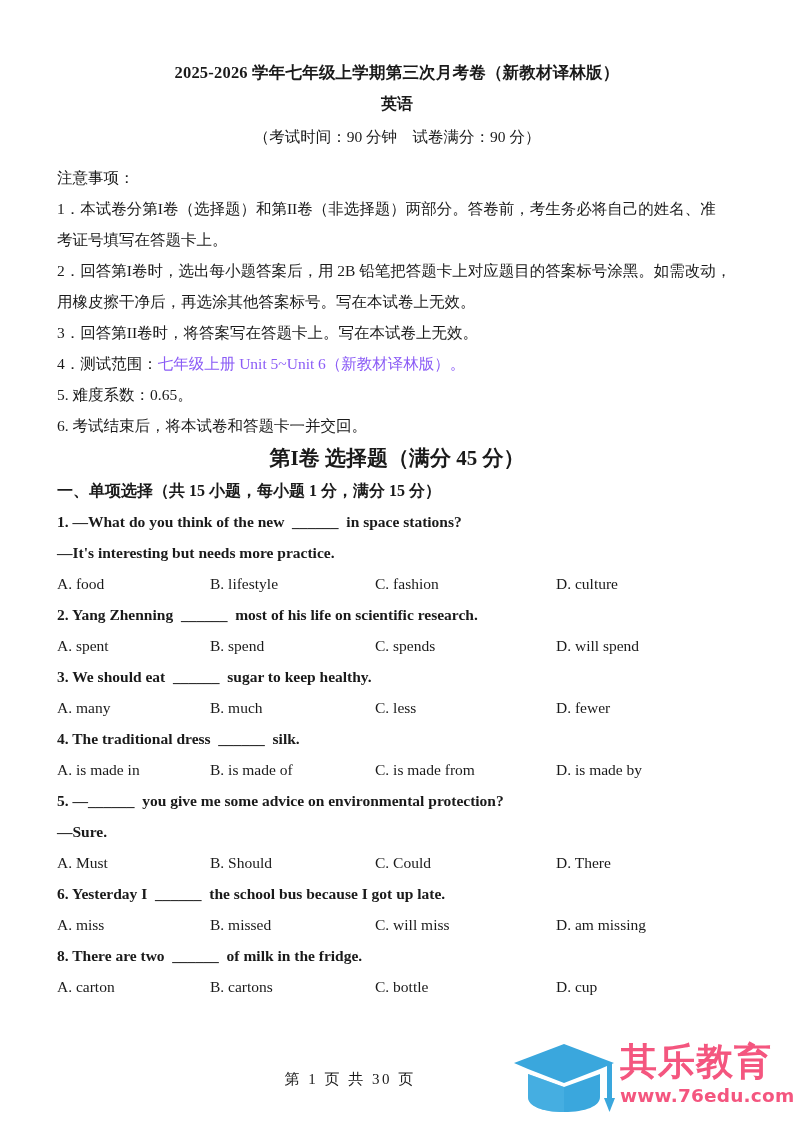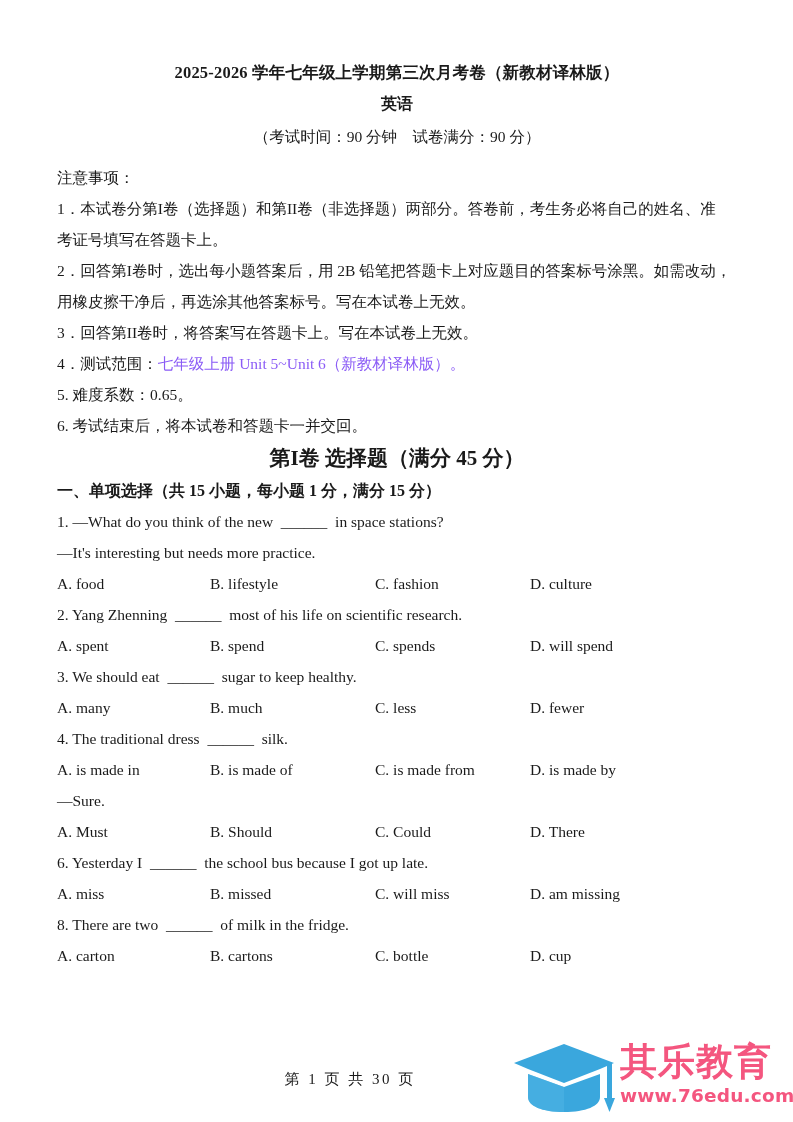--- a/index.html
+++ b/index.html
@@ -87,36 +87,37 @@
     font-size: 16px;
     line-height: 31px;
     margin-top: 1px;
   }
 
   
   .q-stem {
     font-size: 15.5px;
     line-height: 31px;
     white-space: pre-wrap;
+    font-weight: bold;
   }
   .q-options {
     position: relative;
     height: 31px;
     line-height: 31px;
     font-size: 15.5px;
   }
   .opt {
     position: absolute;
     top: 0;
     white-space: nowrap;
   }
   .opt-a { left: 0px; }
   .opt-b { left: 153px; }
   .opt-c { left: 318px; }
-  .opt-d { left: 473px; }
+  .opt-d { left: 499px; }
 
   
   .footer {
     position: absolute;
     left: 0;
     top: 1070px;
     width: 700px;
     text-align: center;
     font-size: 15px;
     letter-spacing: 2.5px;
@@ -226,20 +227,21 @@
         <div class="q-stem">4. The traditional dress  ______  silk.</div>
         <div class="q-options">
           <span class="opt opt-a">A. is made in</span>
           <span class="opt opt-b">B. is made of</span>
           <span class="opt opt-c">C. is made from</span>
           <span class="opt opt-d">D. is made by</span>
         </div>
       </div>
 
       <div>
+        <div class="q-stem">5. —______  you give me some advice on environmental protection?</div>
         <div class="q-stem">—Sure.</div>
         <div class="q-options">
           <span class="opt opt-a">A. Must</span>
           <span class="opt opt-b">B. Should</span>
           <span class="opt opt-c">C. Could</span>
           <span class="opt opt-d">D. There</span>
         </div>
       </div>
 
       <div>

